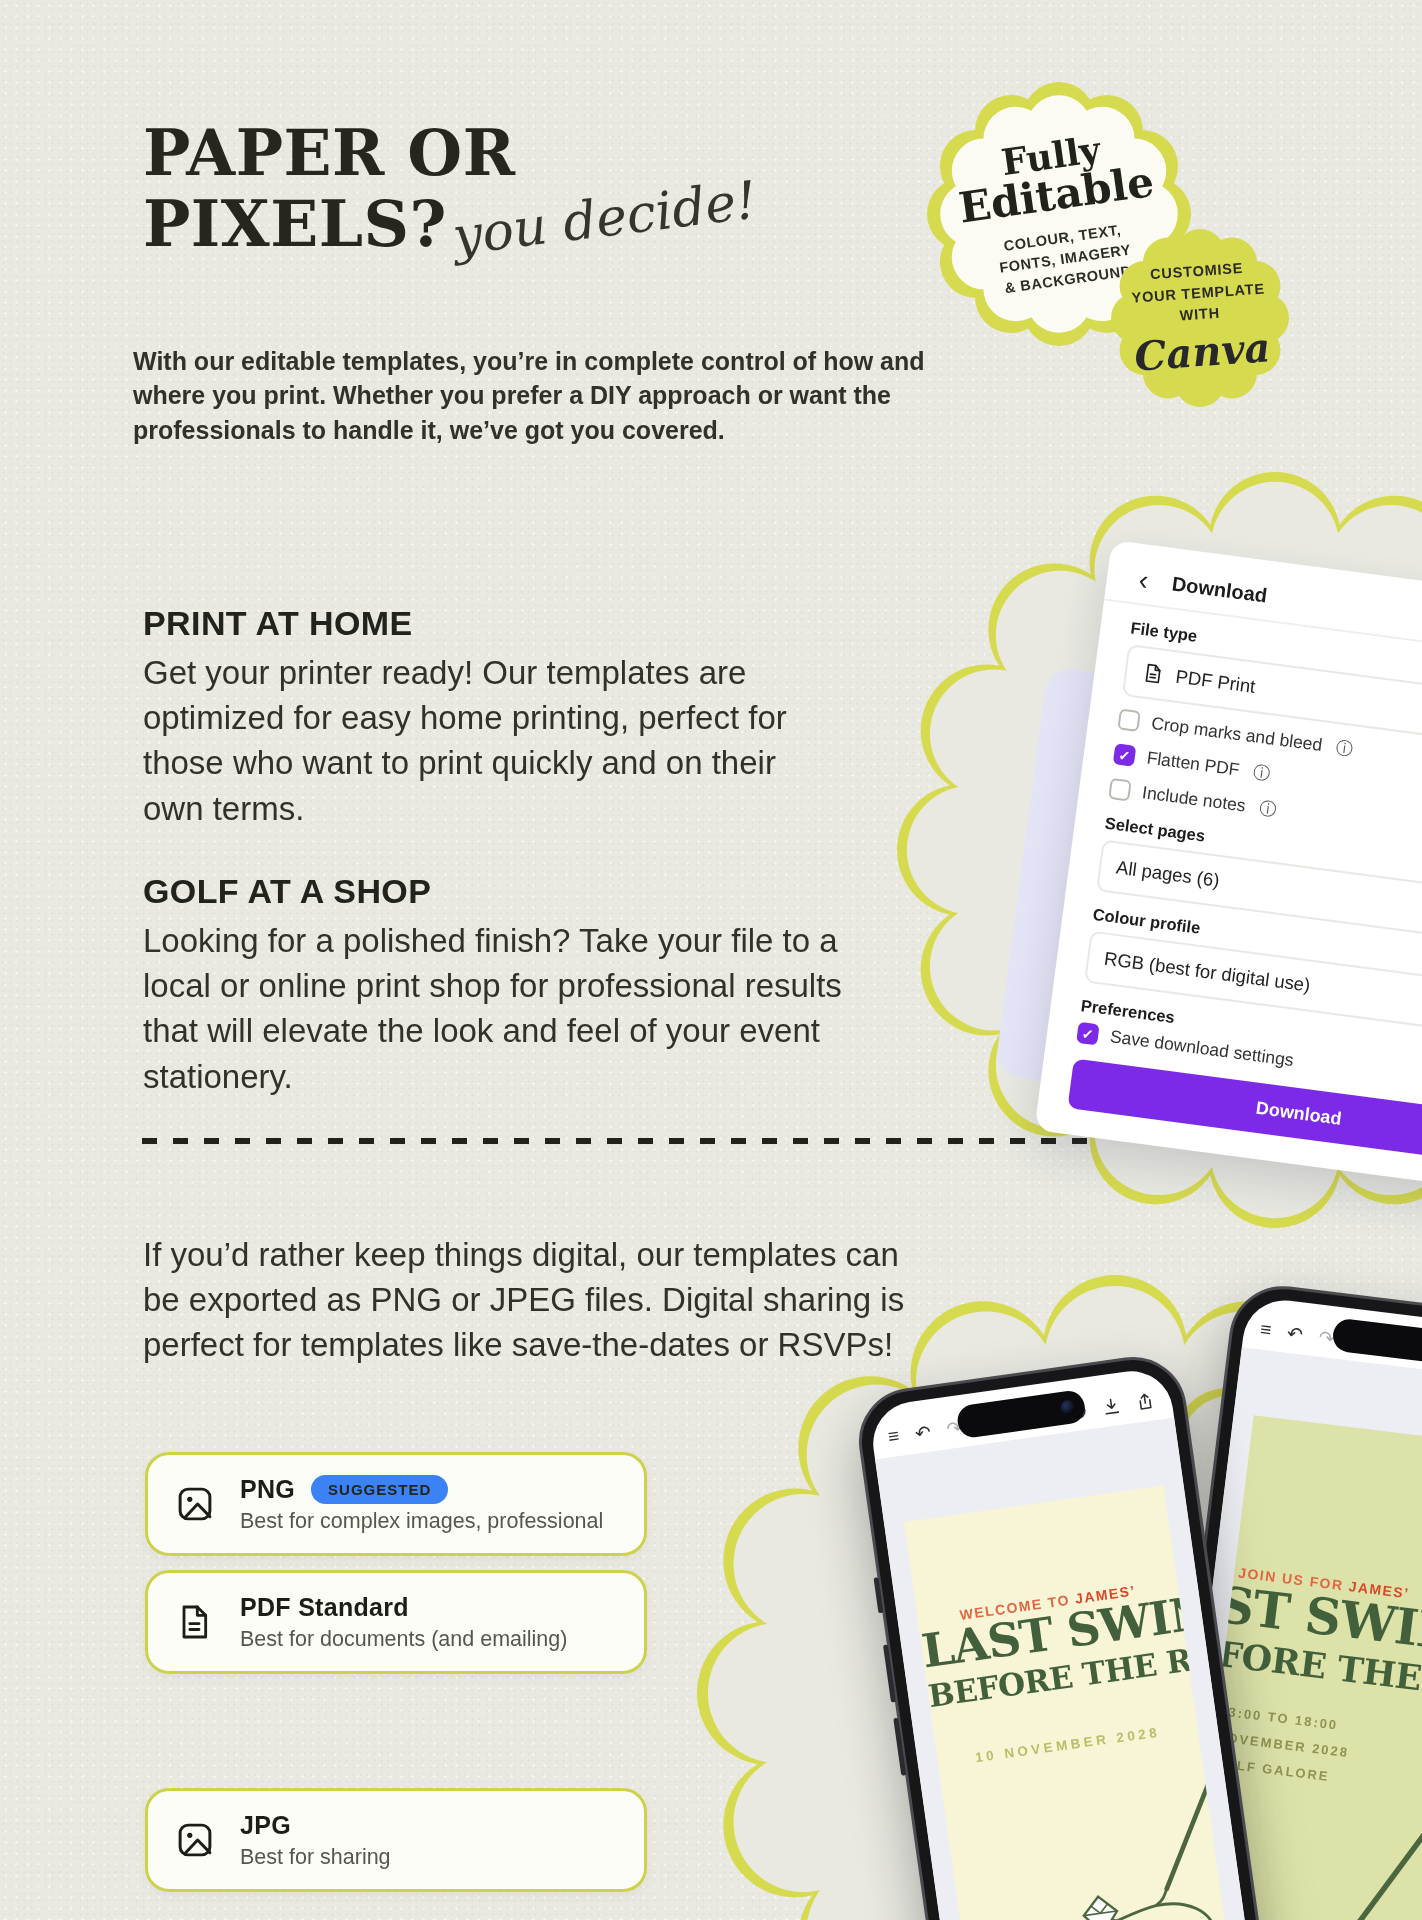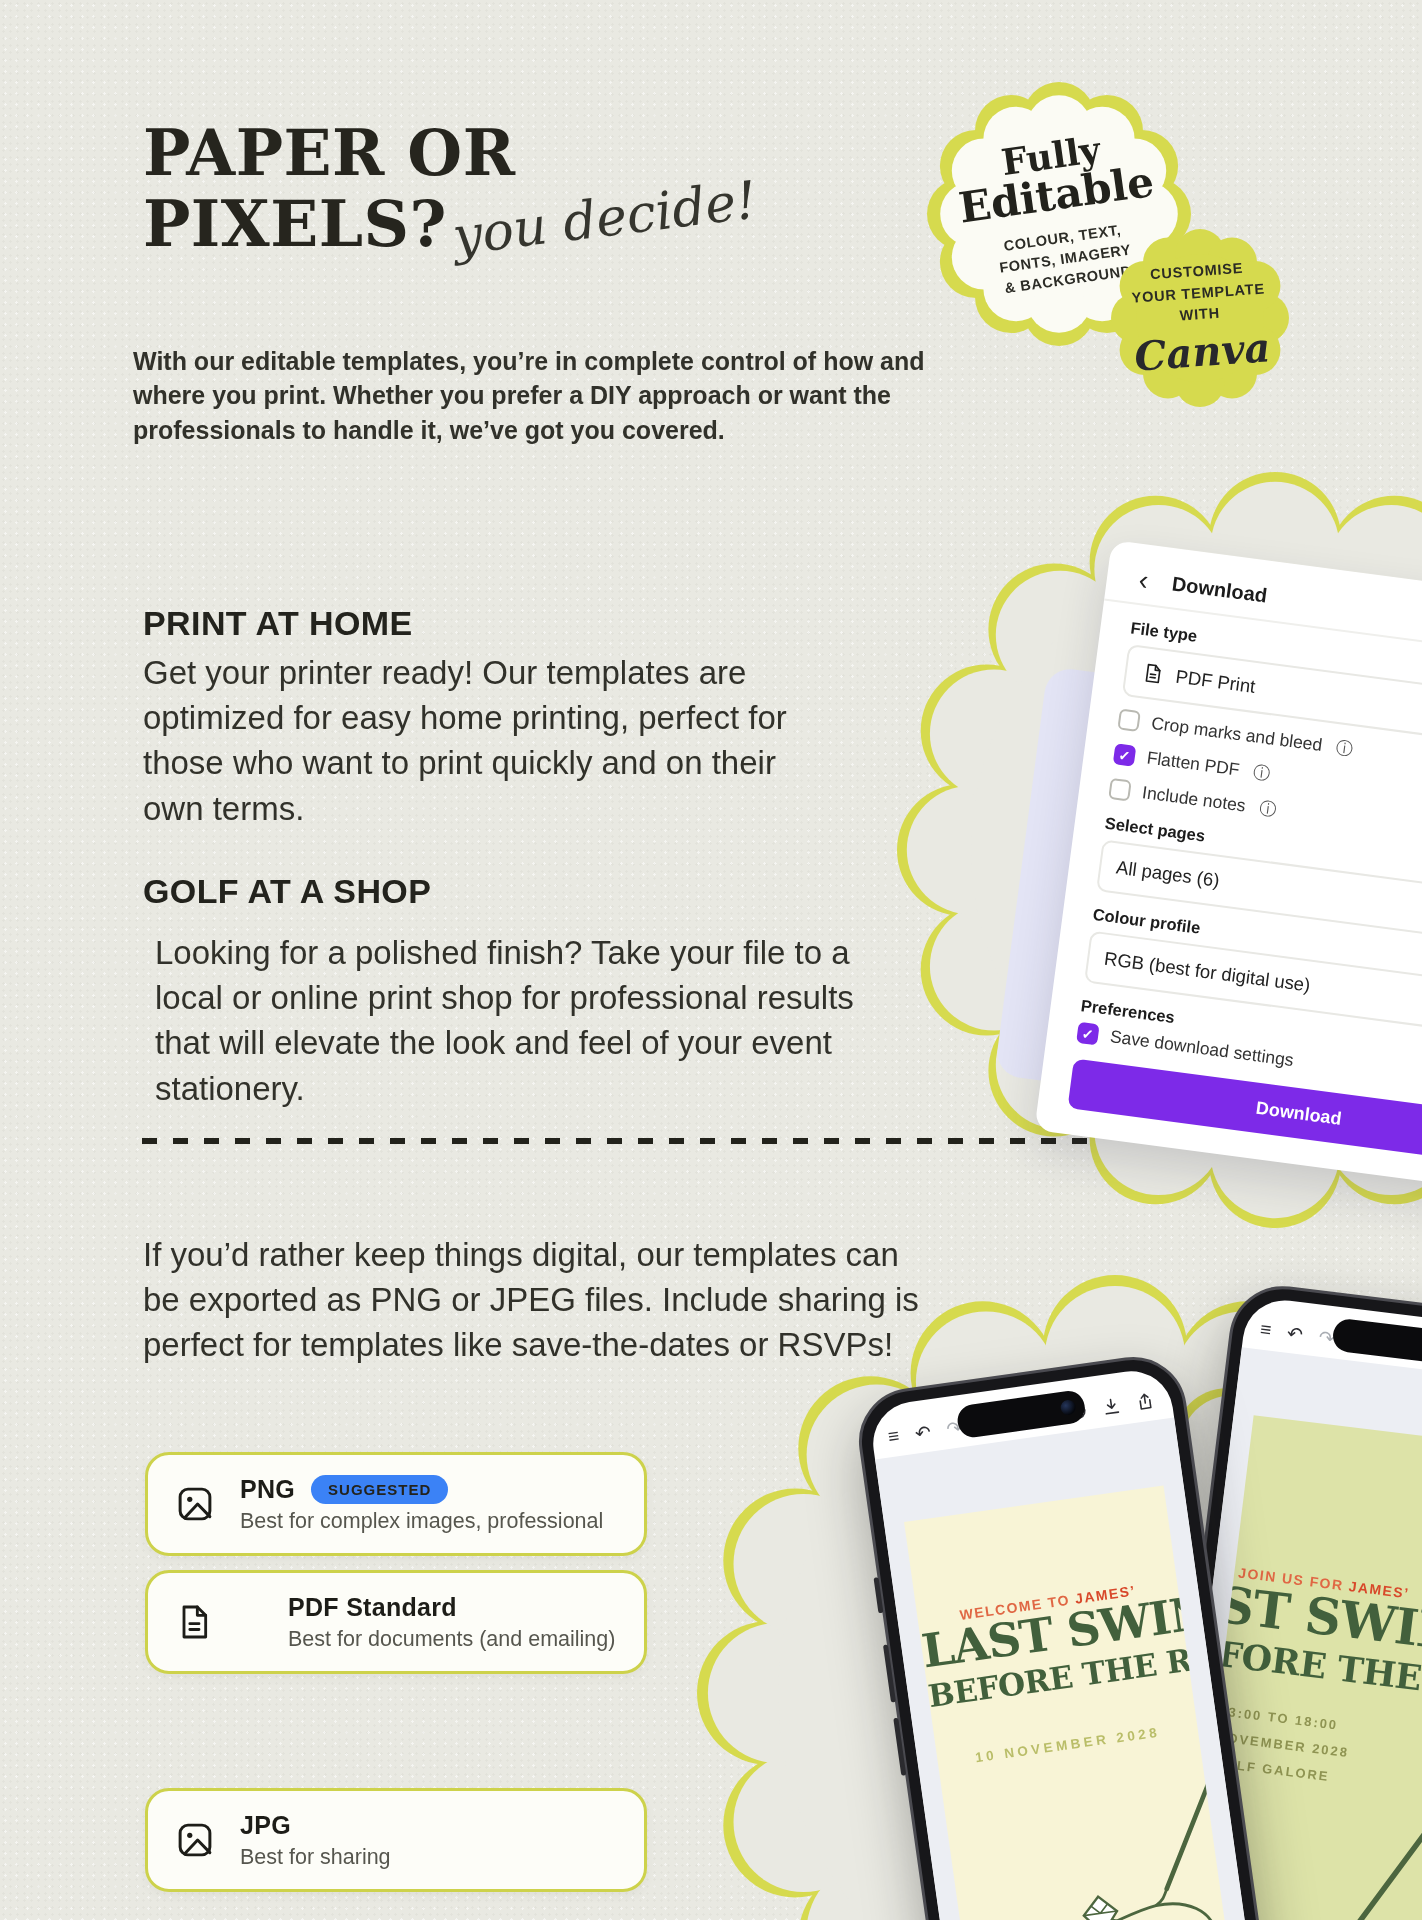--- a/index.html
+++ b/index.html
@@ -61,21 +61,21 @@
   .cb.on{background:#7d2ae8;border-color:#7d2ae8;}
   .cb.on .tick{display:block;}
   .info{color:#555;font-size:17px;margin-left:2px;}
   .dl-btn{margin-top:16px;height:50px;border-radius:10px;background:#7d2ae8;color:#fff;
     display:flex;align-items:center;justify-content:center;font-weight:bold;font-size:18px;}
 
   
   .card{left:145px;width:502px;height:104px;background:#fdfdf8;border:3px solid #cdd24b;
     border-radius:24px;box-sizing:border-box;display:flex;align-items:center;padding:0 20px 0 26px;
     box-shadow:0 4px 10px rgba(80,80,60,.05);}
-  #card1{top:1452px;} #card2{top:1570px;gap:48px;} #card3{top:1788px;}
+  #card1{top:1452px;} #card2{top:1570px;} #card3{top:1788px;}
   .card .cicon{width:46px;flex:none;margin-right:20px;display:flex;align-items:center;}
   .card .trow{display:flex;align-items:center;gap:16px;}
   .card .ctitle{font-size:25px;font-weight:bold;color:#1d1d18;letter-spacing:.3px;}
   .pill{background:#3b82f6;color:#23231c;font-size:15px;font-weight:bold;letter-spacing:1px;
     border-radius:999px;padding:6px 17px;}
   .cdesc{font-size:21.5px;color:#56564e;margin-top:5px;}
 
   
   .phone{transform-origin:top left;border-radius:54px;background:#17171a;border:3px solid #4a4a50;
     padding:11px;box-sizing:border-box;box-shadow:0 26px 55px rgba(25,25,25,.35);}
@@ -189,25 +189,25 @@
       <div class="s">YOUR TEMPLATE</div>
       <div class="s">WITH</div>
       <div class="logo">Canva</div>
     </div>
   </div>
 
   <h2 class="abs h-sec" id="h-home" style="margin:0">PRINT AT HOME</h2>
   <p class="abs p-sec" id="p-home" style="margin:0">Get your printer ready! Our templates are optimized for easy home printing, perfect for those who want to print quickly and on their own terms.</p>
 
   <h2 class="abs h-sec" id="h-shop" style="margin:0">GOLF AT A SHOP</h2>
-  <p class="abs p-sec" id="p-shop" style="margin:12px">Looking for a polished finish? Take your file to a local or online print shop for professional results that will elevate the look and feel of your event stationery.</p>
+  <p class="abs p-sec" id="p-shop" style="margin:0">Looking for a polished finish? Take your file to a local or online print shop for professional results that will elevate the look and feel of your event stationery.</p>
 
   <div class="abs divider"></div>
 
-  <p class="abs p-sec" id="p-share" style="margin:0">If you’d rather keep things digital, our templates can be exported as PNG or JPEG files. Include sharing is perfect for templates like save-the-dates or RSVPs!</p>
+  <p class="abs p-sec" id="p-share" style="margin:0">If you’d rather keep things digital, our templates can be exported as PNG or JPEG files. Digital sharing is perfect for templates like save-the-dates or RSVPs!</p>
 
   <svg class="abs scallop z1" style="left:895px;top:470px" width="760" height="760">
       <circle cx="692.0" cy="380.0" r="66.0" fill="#d6da4e"></circle>
       <circle cx="668.3" cy="499.4" r="66.0" fill="#d6da4e"></circle>
       <circle cx="600.6" cy="600.6" r="66.0" fill="#d6da4e"></circle>
       <circle cx="499.4" cy="668.3" r="66.0" fill="#d6da4e"></circle>
       <circle cx="380.0" cy="692.0" r="66.0" fill="#d6da4e"></circle>
       <circle cx="260.6" cy="668.3" r="66.0" fill="#d6da4e"></circle>
       <circle cx="159.4" cy="600.6" r="66.0" fill="#d6da4e"></circle>
       <circle cx="91.7" cy="499.4" r="66.0" fill="#d6da4e"></circle>

